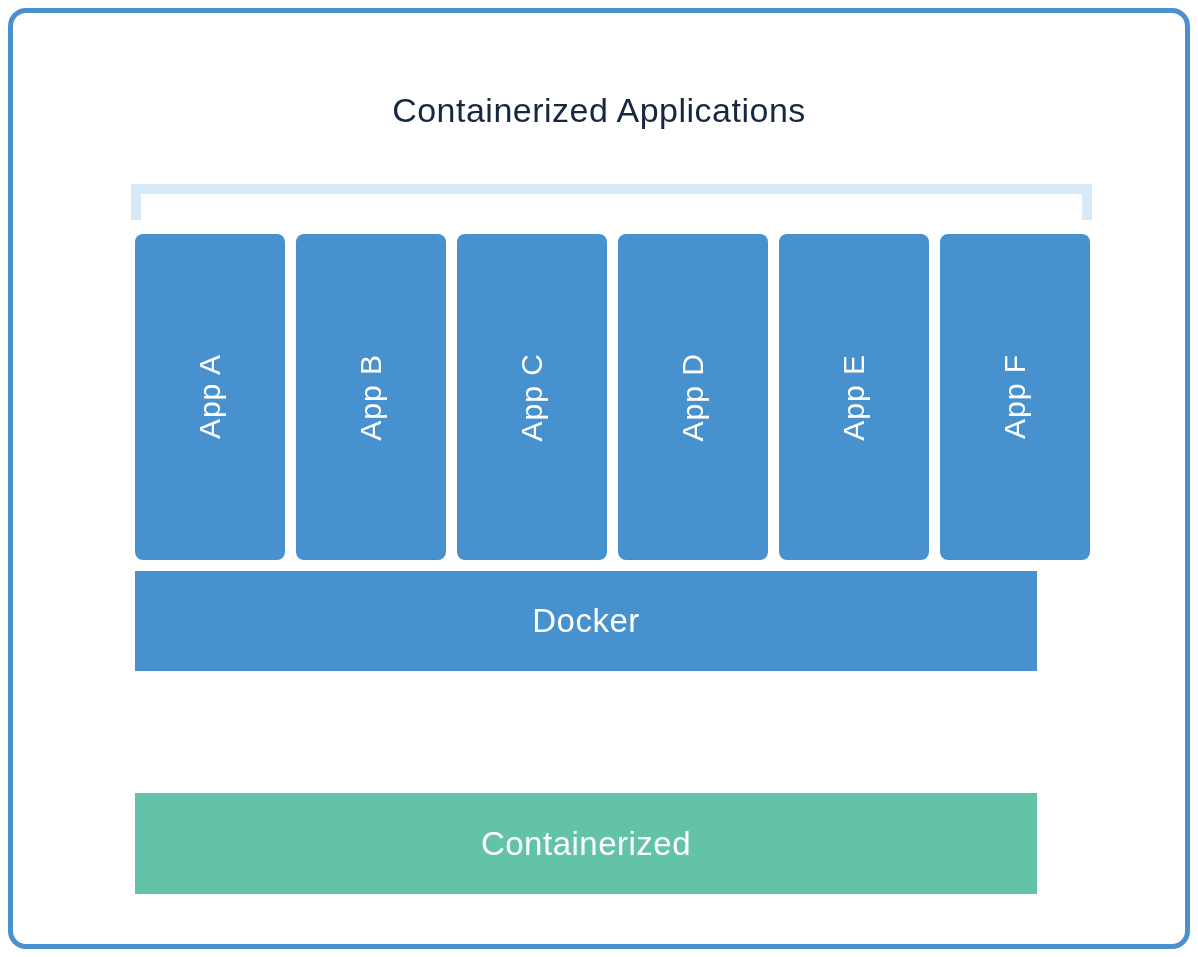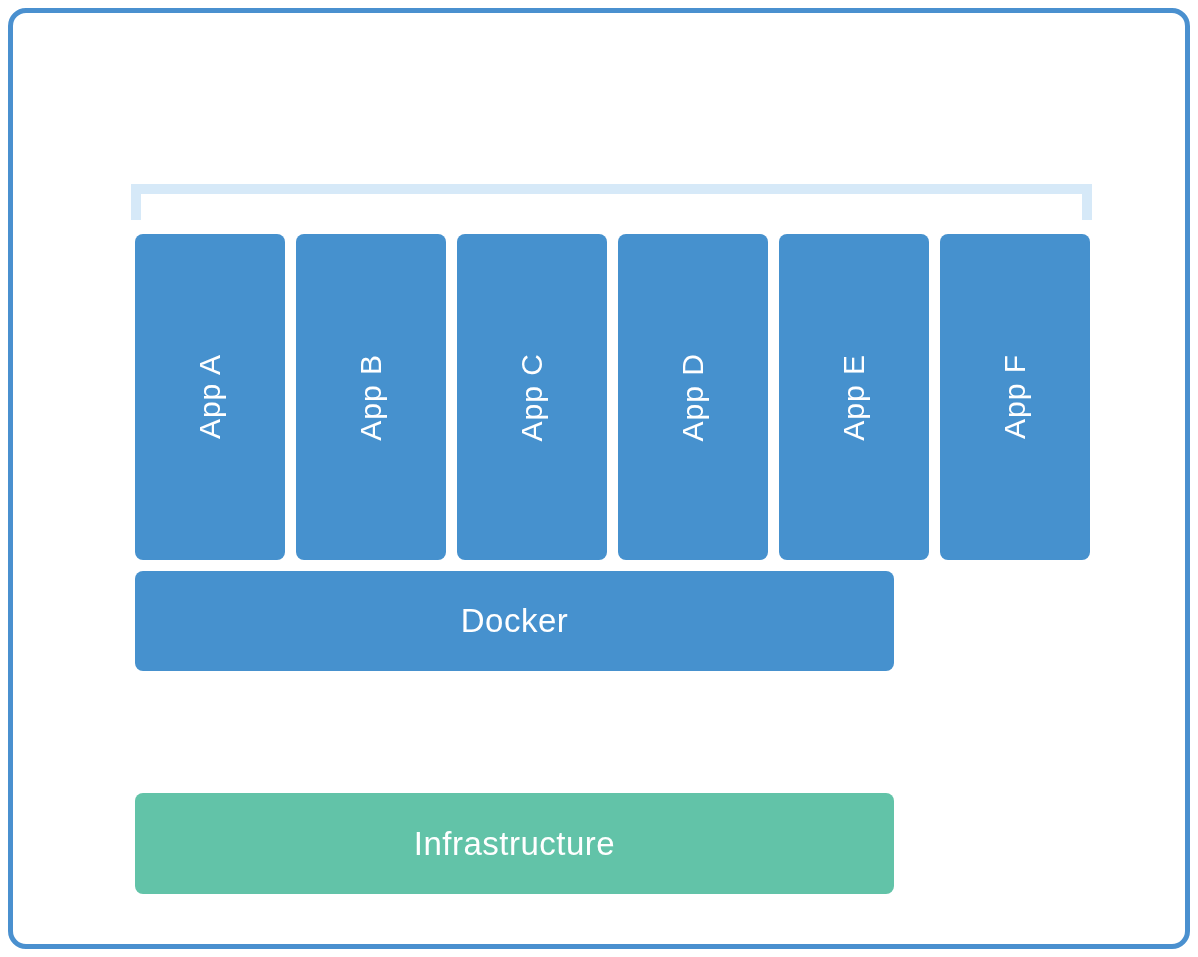--- a/index.html
+++ b/index.html
@@ -64,23 +64,23 @@
     writing-mode: vertical-rl;
     transform: rotate(180deg);
     color: var(--white);
     font-size: 30px;
     letter-spacing: 1px;
     white-space: nowrap;
   }
   .layer-bar {
     position: absolute;
     left: 122px;
-    width: 759px;
+    width: 902px;
     height: 100px;
-    border-radius: 8px;
+    border-radius: 0;
     display: flex;
     align-items: center;
     justify-content: center;
     font-size: 33px;
     letter-spacing: 0.5px;
   }
   .layer-docker {
     top: 558px;
     background: var(--blue);
     color: var(--white);
@@ -95,20 +95,21 @@
     height: 101px;
     background: var(--green);
     color: var(--white);
   }
 </style>
 </head>
 <body>
 
 <div class="card">
 
+  <div class="title">Containerized Applications</div>
 
   <div class="bracket"></div>
 
   <div class="apps-row">
     <div class="app-col">
       <span class="app-label">App A</span>
     </div>
     <div class="app-col">
       <span class="app-label">App B</span>
     </div>
@@ -122,15 +123,15 @@
       <span class="app-label">App E</span>
     </div>
     <div class="app-col">
       <span class="app-label">App F</span>
     </div>
   </div>
 
   <div class="layer-bar layer-docker">Docker</div>
 
 
-  <div class="layer-bar layer-infra">Infrastructure</div>
+  <div class="layer-bar layer-infra">Containerized</div>
 
 </div>
 
 </body></html>

